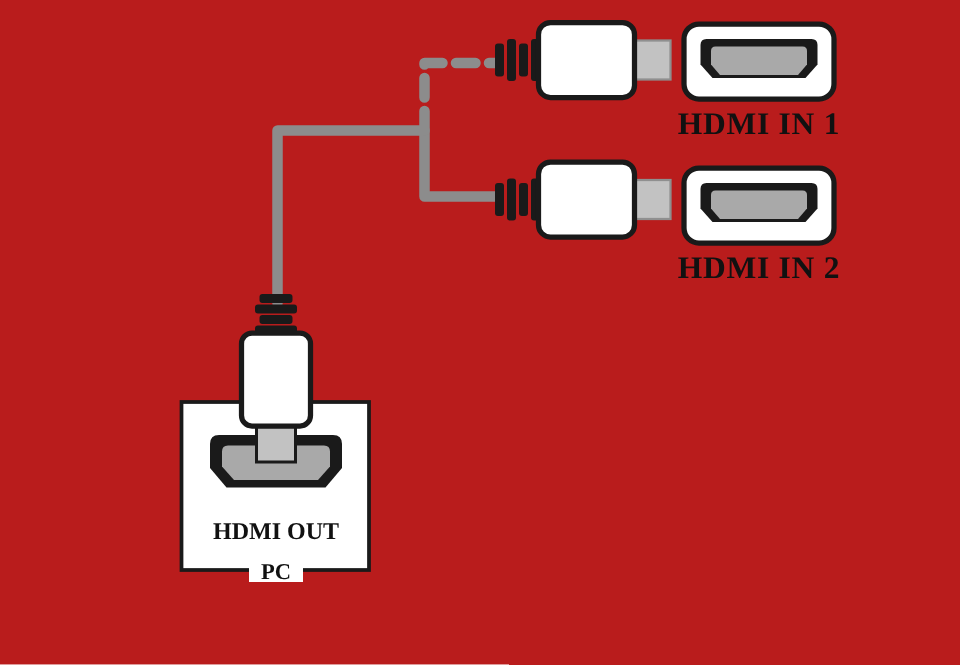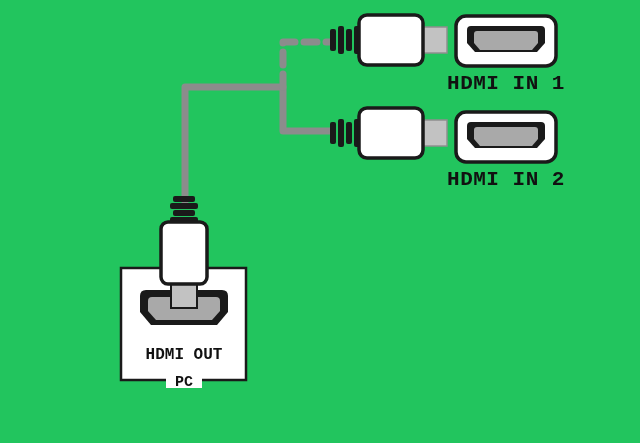--- a/index.html
+++ b/index.html
@@ -1,21 +1,21 @@
 <!DOCTYPE html>
 <html><head>
 <meta charset="utf-8">
 <style>
   html, body { margin: 0; padding: 0; background: #ffffff; }
   .canvas {
     position: relative;
     width: 640px;
     height: 443px;
-    background: #22c55e;
-    font-family: Liberation Mono, monospace;
+    background: #b91c1c;
+    font-family: Liberation Serif, serif;
     overflow: hidden;
   }
   svg { display: block; }
   .rib { fill: #1a1a1a; }
   .plug-body { fill: #ffffff; stroke: #1a1a1a; stroke-width: 3.5; }
   .port-outer { fill: #ffffff; stroke: #1a1a1a; stroke-width: 3.5; }
   .solid-black { fill: #1a1a1a; }
   .pc-box { fill: #ffffff; stroke: #1a1a1a; stroke-width: 2.5; }
   .cable { fill: none; stroke-width: 7; stroke-linejoin: round; stroke-linecap: round; }
   .cable-dashed { stroke-dasharray: 13 9; }

